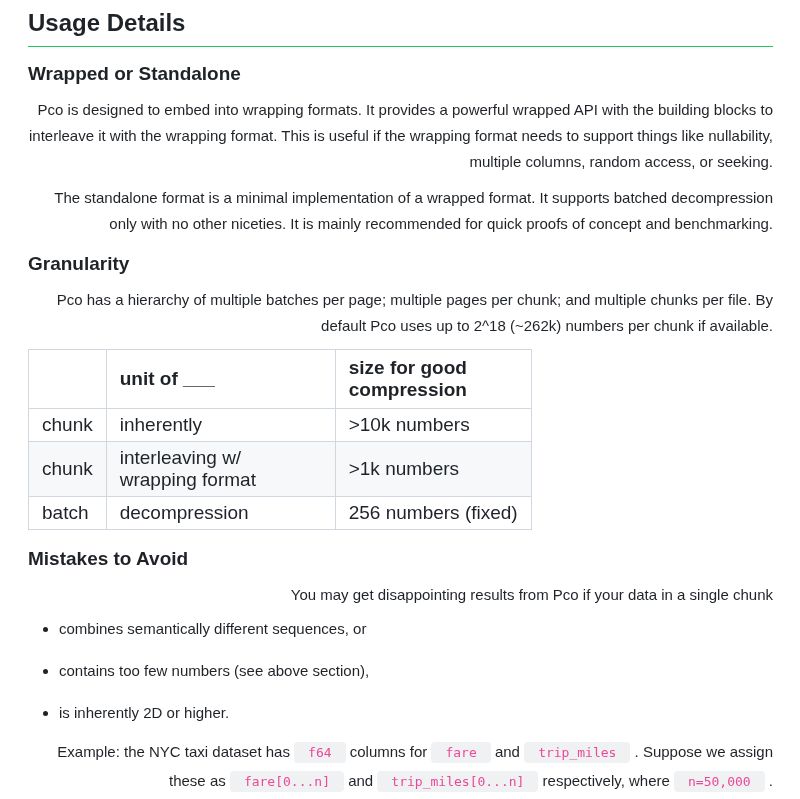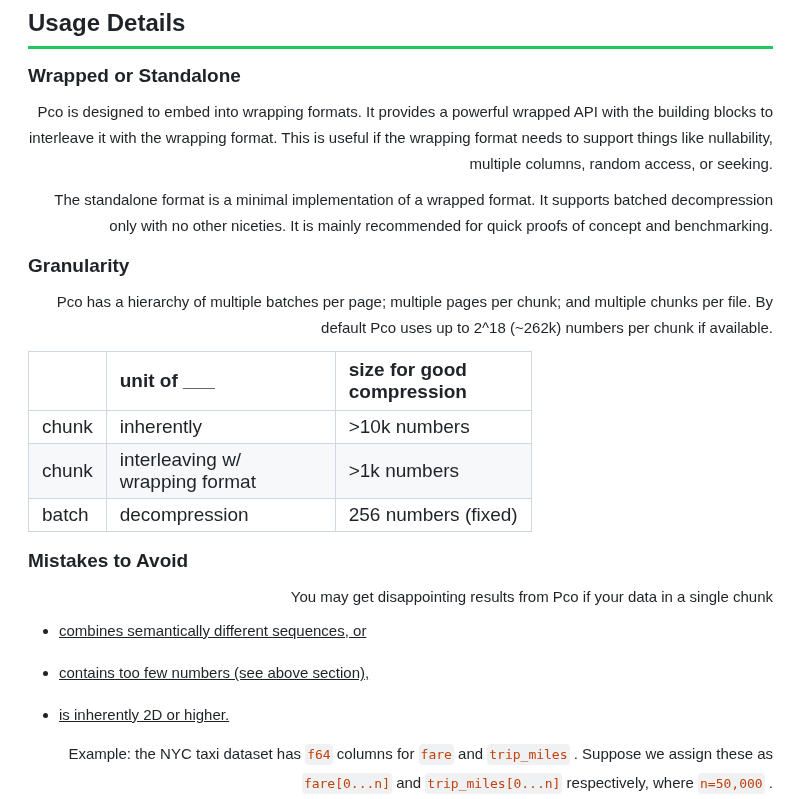--- a/index.html
+++ b/index.html
@@ -20,21 +20,21 @@
     padding: 8px 27px 0 28px;
     overflow: hidden;
   }
   
   h1.doc-title {
     font-size: 24px;
     line-height: 30px;
     font-weight: 700;
     margin: 0 0 12px 0;
     padding-bottom: 8px;
-    border-bottom: 3px solid #22c55e;
+    border-bottom: 1px solid #22c55e;
     color: #1f2328;
   }
   h2.section-heading {
     font-size: 19px;
     line-height: 26px;
     font-weight: 700;
     margin: 14px 0 10px 0;
     color: #1f2328;
   }
   h2.mt-lg { margin-top: 16px; }
@@ -59,33 +59,33 @@
   .col-key   { width: 60px;  }
   .col-unit  { width: 229px; }
   .col-size  { width: 196px; }
   tbody tr:nth-child(even) { background: #f6f8fa; }
   
   ul.bullet-list {
     margin: 0 0 12px 0;
     padding-left: 31px;
     list-style: disc;
   }
-  ul.bullet-list li { line-height: 25px; text-decoration: underline; }
+  ul.bullet-list li { line-height: 25px; }
   ul.bullet-list li + li { margin-top: 17px; }
   ul.last { margin-bottom: 0; }
   
   code.inline-code {
     font-family: "DejaVu Sans Mono", monospace;
     font-size: 13px;
     line-height: 1;
     background: rgba(175, 184, 193, 0.2);
     border-radius: 4px;
-    padding: 3px 2px;
+    padding: 3px 14px;
     white-space: nowrap;
-    color: #c2410c;
+    color: #ec4899;
   }
   p.example { line-height: 29px; margin-bottom: 6px; }
 </style>
 </head>
 <body>
 
 <main class="page">
   <article>
 
     <h1 class="doc-title">Usage Details</h1>

